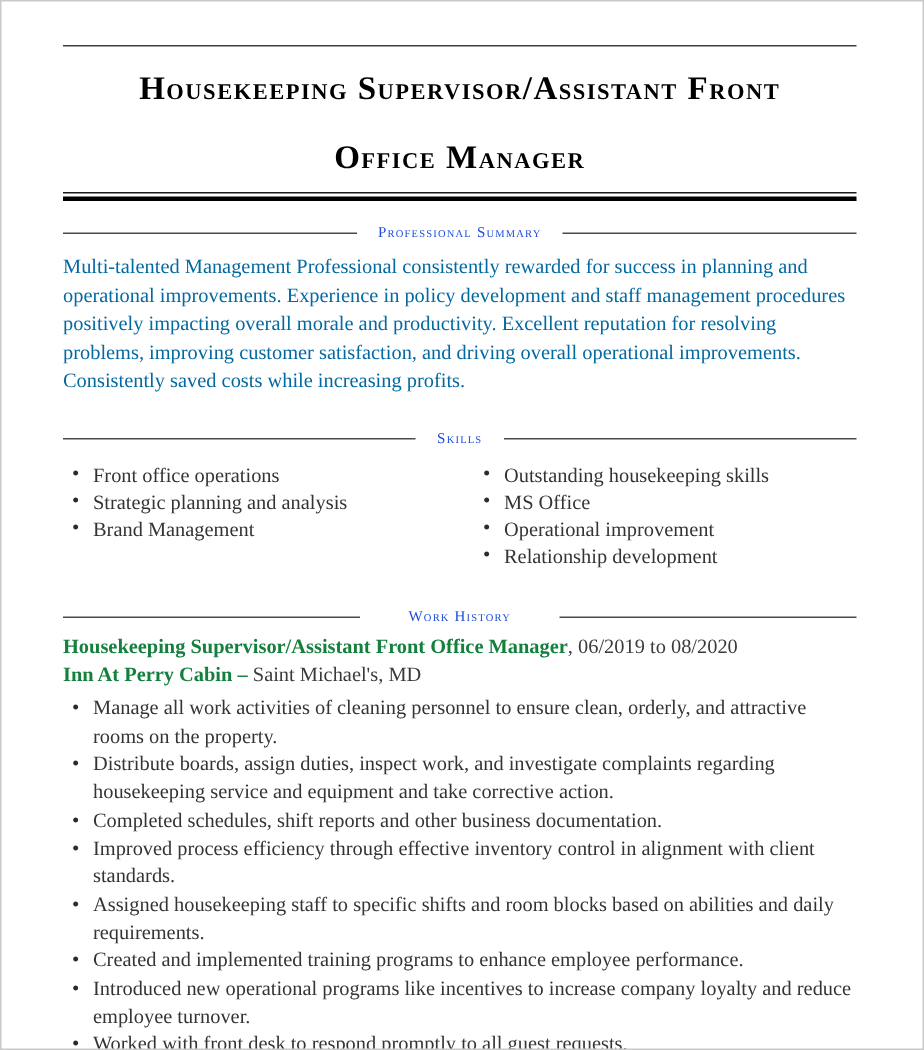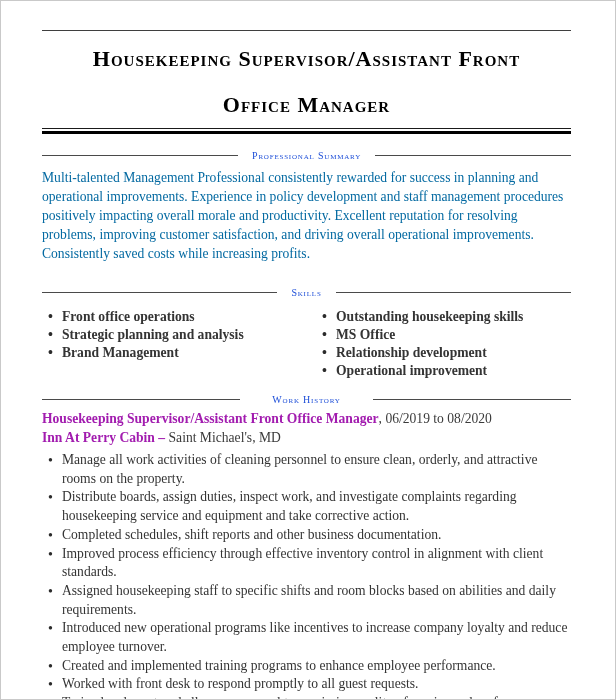--- a/index.html
+++ b/index.html
@@ -52,33 +52,32 @@
     margin: 0;
     font-size: 10px;
     font-weight: normal;
     font-variant: small-caps;
     letter-spacing: 0.8px;
     color: #1d4ed8;
     white-space: nowrap;
   }
   .sec-head.summary { margin-top: 16px; }
   .sec-head.skills { margin-top: 24px; }
-  .sec-head.work { margin-top: 14px; gap: 32px; }
+  .sec-head.work { margin-top: 26px; gap: 32px; }
 
   .summary-text {
     margin: 7px 0 0 0;
     font-size: 13.6px;
     line-height: 19px;
     color: #0369a1;
   }
 
   .skills-cols {
     display: flex;
     margin-top: 10px;
-    font-weight: bold;
   }
   ul.blist {
     list-style: none;
     margin: 0;
     padding: 0 0 0 6px;
   }
   ul.blist li {
     position: relative;
     padding-left: 14px;
     font-size: 13.6px;
@@ -96,21 +95,21 @@
   .skills-cols .col-left { flex: 0 0 268px; }
   .skills-cols .col-right { flex: 1; }
 
   .job-title-line {
     margin: 5px 0 0 0;
     font-size: 13.6px;
     line-height: 18.5px;
     color: #3a3a3a;
   }
   .job-title-line b, .job-employer-line b {
-    color: #a21caf;
+    color: #15803d;
   }
   .job-employer-line {
     margin: 0;
     font-size: 13.6px;
     line-height: 18.5px;
     color: #3a3a3a;
   }
   ul.duties {
     margin-top: 4px;
   }
@@ -150,41 +149,41 @@
   </div>
   <div class="skills-cols">
     <ul class="blist col-left">
       <li>Front office operations</li>
       <li>Strategic planning and analysis</li>
       <li>Brand Management</li>
     </ul>
     <ul class="blist col-right">
       <li>Outstanding housekeeping skills</li>
       <li>MS Office</li>
+      <li>Operational improvement</li>
       <li>Relationship development</li>
-      <li>Operational improvement</li>
     </ul>
   </div>
 
   <div class="sec-head work">
     <div class="rule"></div>
     <h2>Work History</h2>
     <div class="rule"></div>
   </div>
 
   <p class="job-title-line"><b>Housekeeping Supervisor/Assistant Front Office Manager</b><span>,</span> <span>06/2019 to 08/2020</span></p>
 
   <p class="job-employer-line"><b>Inn At Perry Cabin</b> <b>–</b> <span>Saint Michael's, MD</span></p>
 
   <ul class="blist duties">
     <li>Manage all work activities of cleaning personnel to ensure clean, orderly, and attractive rooms on the property.</li>
     <li>Distribute boards, assign duties, inspect work, and investigate complaints regarding housekeeping service and equipment and take corrective action.</li>
     <li>Completed schedules, shift reports and other business documentation.</li>
     <li>Improved process efficiency through effective inventory control in alignment with client standards.</li>
     <li>Assigned housekeeping staff to specific shifts and room blocks based on abilities and daily requirements.</li>
+    <li>Created and implemented training programs to enhance employee performance.</li>
     <li>Introduced new operational programs like incentives to increase company loyalty and reduce employee turnover.</li>
-    <li>Created and implemented training programs to enhance employee performance.</li>
     <li>Worked with front desk to respond promptly to all guest requests.</li>
     <li>Trained and mentored all new personnel to maximize quality of service and performance.</li>
 
   </ul>
 
 </div>
 
 </body></html>

